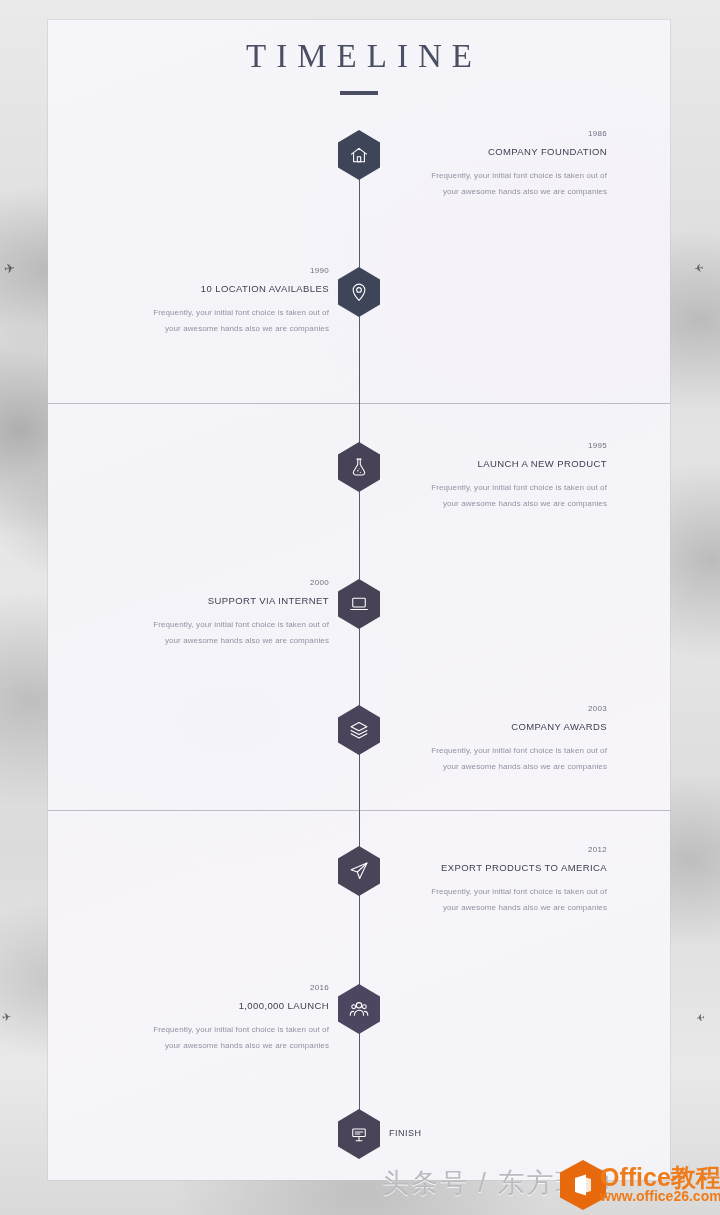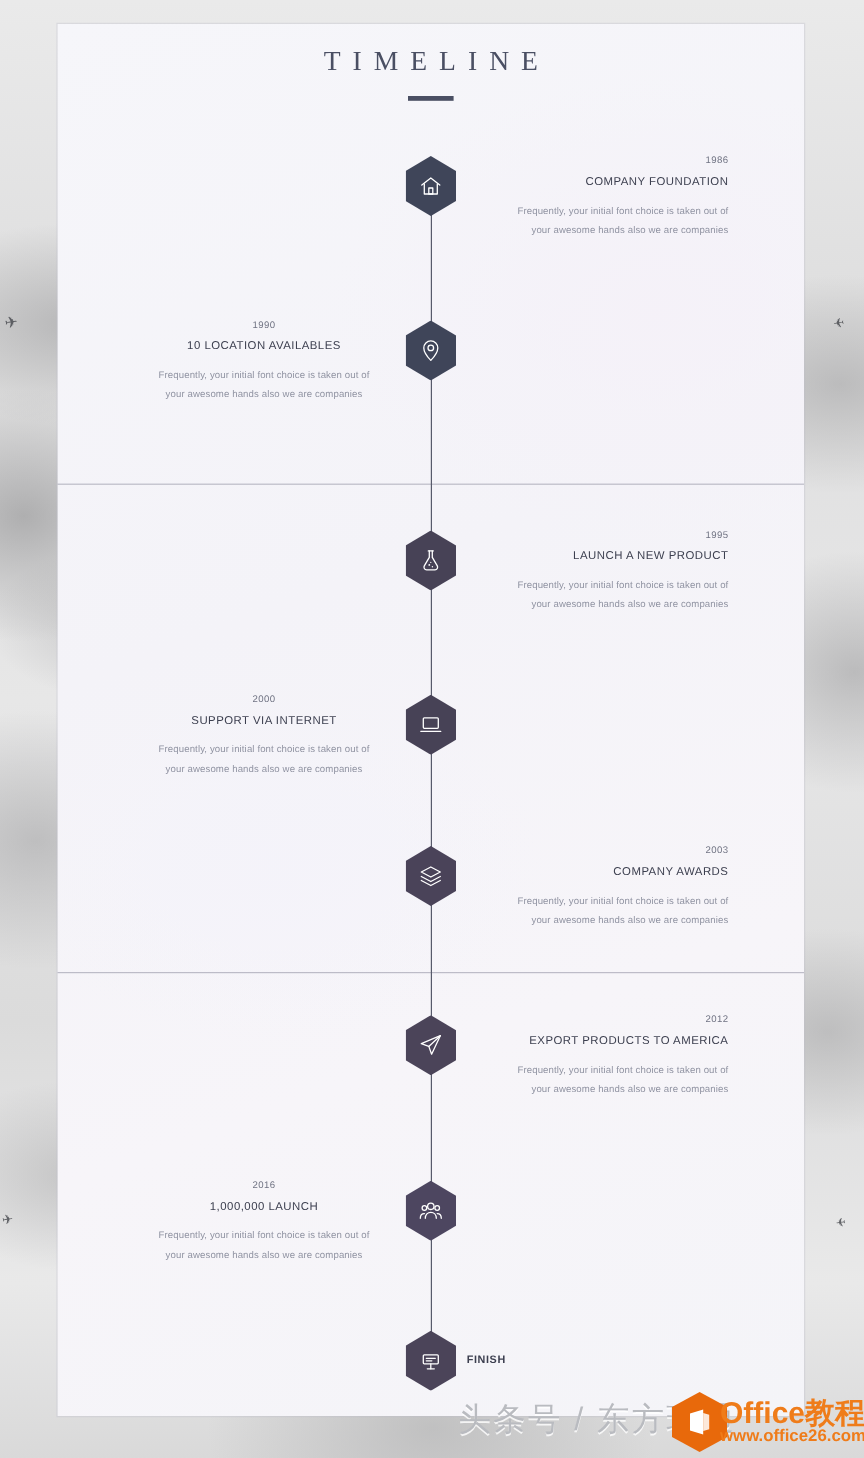--- a/index.html
+++ b/index.html
@@ -76,21 +76,21 @@
   
   .header {
     position: absolute;
     left: 0;
     top: 18px;
     width: 100%;
     text-align: center;
   }
   .header .title {
     font-family: "Liberation Serif", serif;
-    font-size: 23px;
+    font-size: 33px;
     letter-spacing: 10px;
     color: #4a4f63;
     text-indent: 10px;
   }
   .header .rule {
     width: 38px;
     height: 4px;
     background: #4a4f63;
     margin: 16px auto 0 auto;
   }
@@ -131,21 +131,21 @@
     justify-content: center;
   }
   .hex svg { display: block; }
 
   .side {
     position: absolute;
     top: -26px;
     width: 218px;
   }
   .side.right { left: 341px; text-align: right; }
-  .side.left  { left: 63px;  text-align: center; }
+  .side.left  { left: 63px;  text-align: right; }
 
   .ev-year {
     font-size: 8px;
     color: #6f7282;
     letter-spacing: 0.3px;
     margin-bottom: 8px;
   }
   .ev-title {
     font-size: 9.5px;
     font-weight: normal;
@@ -159,21 +159,21 @@
     line-height: 1.95;
     letter-spacing: 0.1px;
   }
 
   
   .finish-label {
     position: absolute;
     left: 341px;
     top: -6px;
     font-size: 9px;
-    font-weight: bold;
+    font-weight: normal;
     color: #3c3f4f;
     letter-spacing: 0.5px;
   }
 
   
   .watermark {
     position: absolute;
     left: 0;
     bottom: 0;
     width: 720px;

